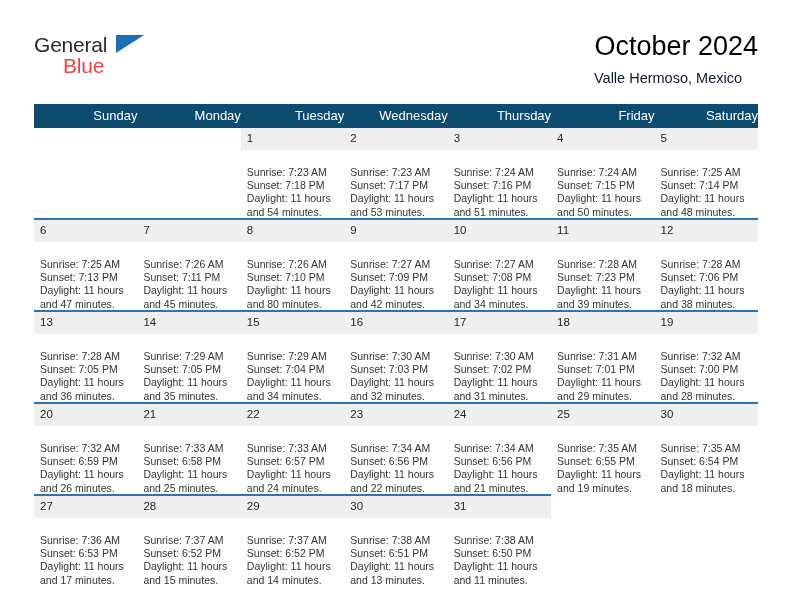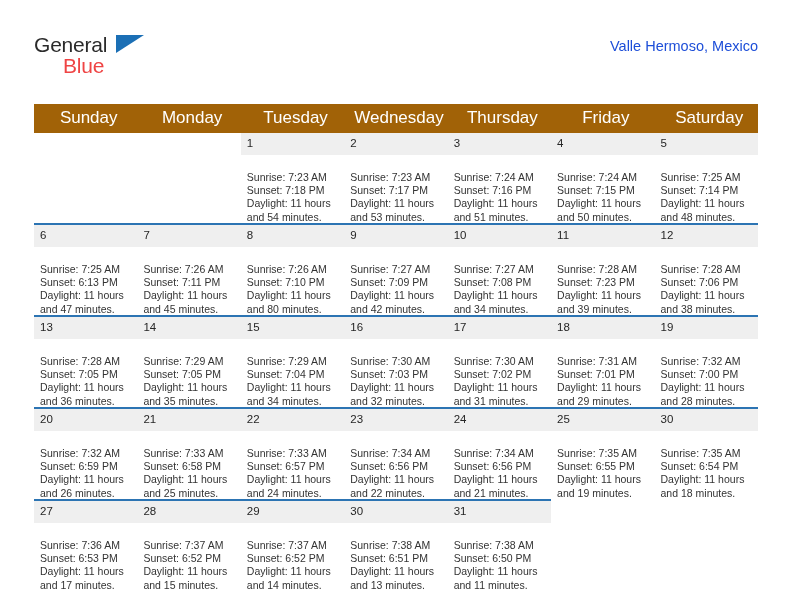--- a/index.html
+++ b/index.html
@@ -77,41 +77,41 @@
     font-size: 27px;
     line-height: 32px;
     color: #000000;
     font-weight: normal;
     margin: 0;
     white-space: nowrap;
   }
   .cal-subtitle {
     font-size: 14.5px;
     line-height: 20px;
-    color: #1d4ed8;
-    margin: 6px 0 0 0;
+    color: #0f172a;
+    margin: 6px 16px 0 0;
     white-space: nowrap;
   }
 
   
   .calendar {
     position: absolute;
     left: 34px;
     top: 104px;
     width: 724px;
     border-collapse: collapse;
     table-layout: fixed;
   }
 
   .calendar thead th {
-    background: #a16207;
+    background: #0c4a6e;
     color: #ffffff;
-    font-size: 17px;
+    font-size: 13px;
     font-weight: normal;
-    text-align: center;
+    text-align: right;
     padding: 4px 0 5px 6px;
     height: 12px;
     box-sizing: border-box;
   }
 
   .calendar td {
     vertical-align: top;
     padding: 0;
     width: 103.4px;
     height: 90px;
@@ -161,20 +161,21 @@
 
   <div class="masthead">
 
     <div class="logo">
       <span class="logo-general">General</span>
       <span class="logo-triangle"></span>
       <span class="logo-blue">Blue</span>
     </div>
 
     <div class="title-block">
+      <h1 class="cal-title">October 2024</h1>
       <p class="cal-subtitle">Valle Hermoso, Mexico</p>
     </div>
 
   </div>
 
   <table class="calendar">
     <thead>
       <tr>
         <th>Sunday</th>
         <th>Monday</th>
@@ -252,21 +253,21 @@
               </div>
             </div>
           </td>
         </tr>
         <tr>
           <td class="">
             <div class="cell-inner">
               <div class="daynum">6</div>
               <div class="details">
                 <div>Sunrise: 7:25 AM</div>
-                <div>Sunset: 6:13 PM</div>
+                <div>Sunset: 7:13 PM</div>
                 <div>Daylight: 11 hours</div>
                 <div>and 47 minutes.</div>
               </div>
             </div>
           </td>
           <td class="">
             <div class="cell-inner">
               <div class="daynum">7</div>
               <div class="details">
                 <div>Sunrise: 7:26 AM</div>

